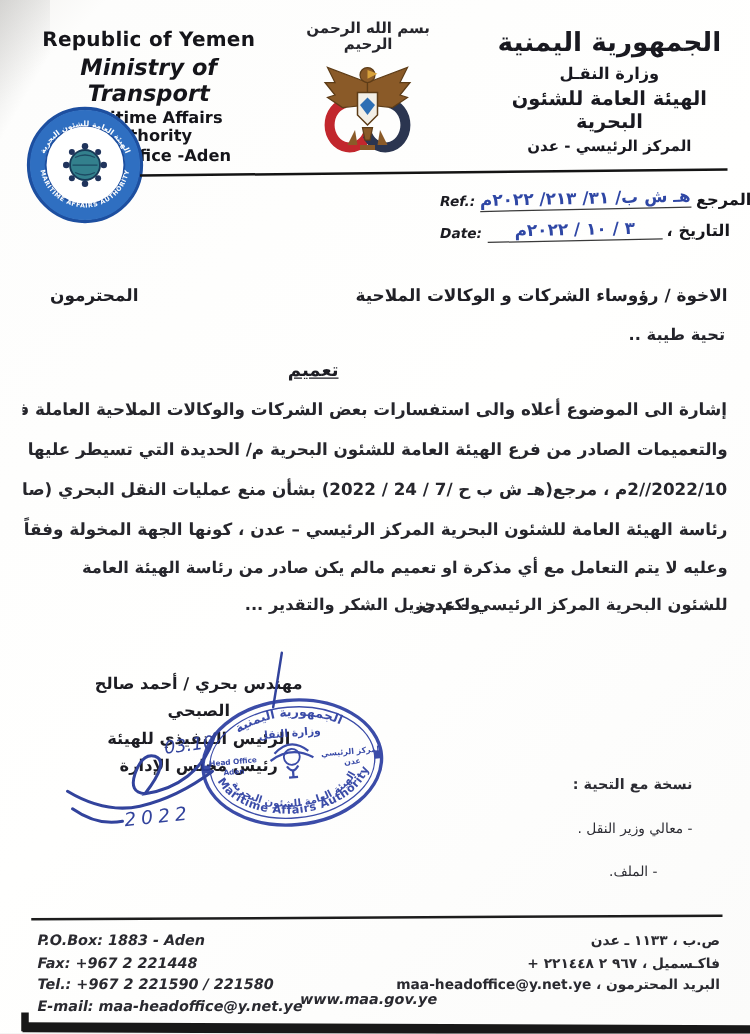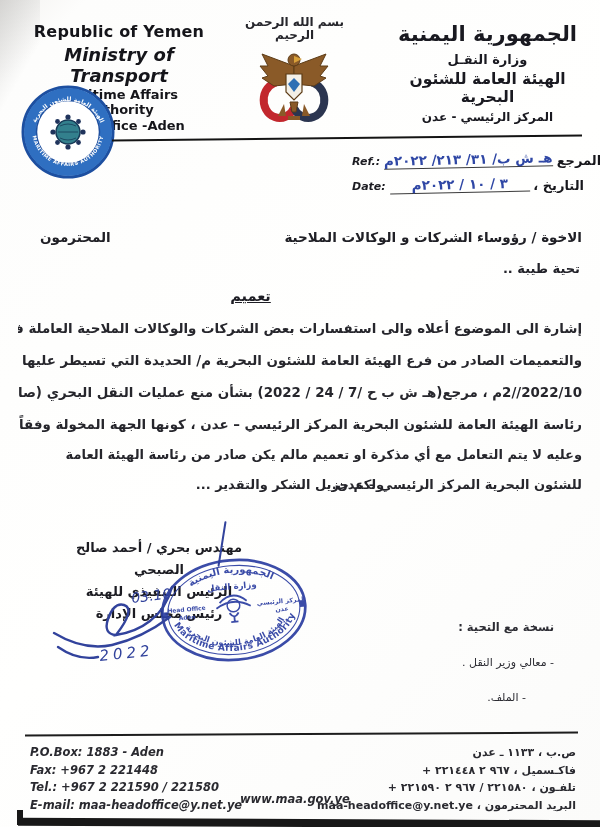--- a/index.html
+++ b/index.html
@@ -257,21 +257,20 @@
   <div class="foot-en">
     <div>P.O.Box: 1883 - Aden</div>
     <div>Fax: +967 2 221448</div>
     <div>Tel.: +967 2 221590 / 221580</div>
     <div>E-mail: maa-headoffice@y.net.ye</div>
   </div>
 
   <div class="foot-ar">
     <div>ص.ب ، ١١٣٣ ـ عدن</div>
     <div>فاكـسميل ، ٩٦٧ ٢ ٢٢١٤٤٨ +</div>
-    <div>تلفـون ، ٢٢١٥٨٠ / ٩٦٧ ٢ ٢٢١٥٩٠ +</div>
     <div>البريد المحترمون ، maa-headoffice@y.net.ye</div>
   </div>
 
   <div class="website">www.maa.gov.ye</div>
 
   <div class="scan-bottom"></div>
   <div class="scan-corner"></div>
 </div>
 
 </body></html>

